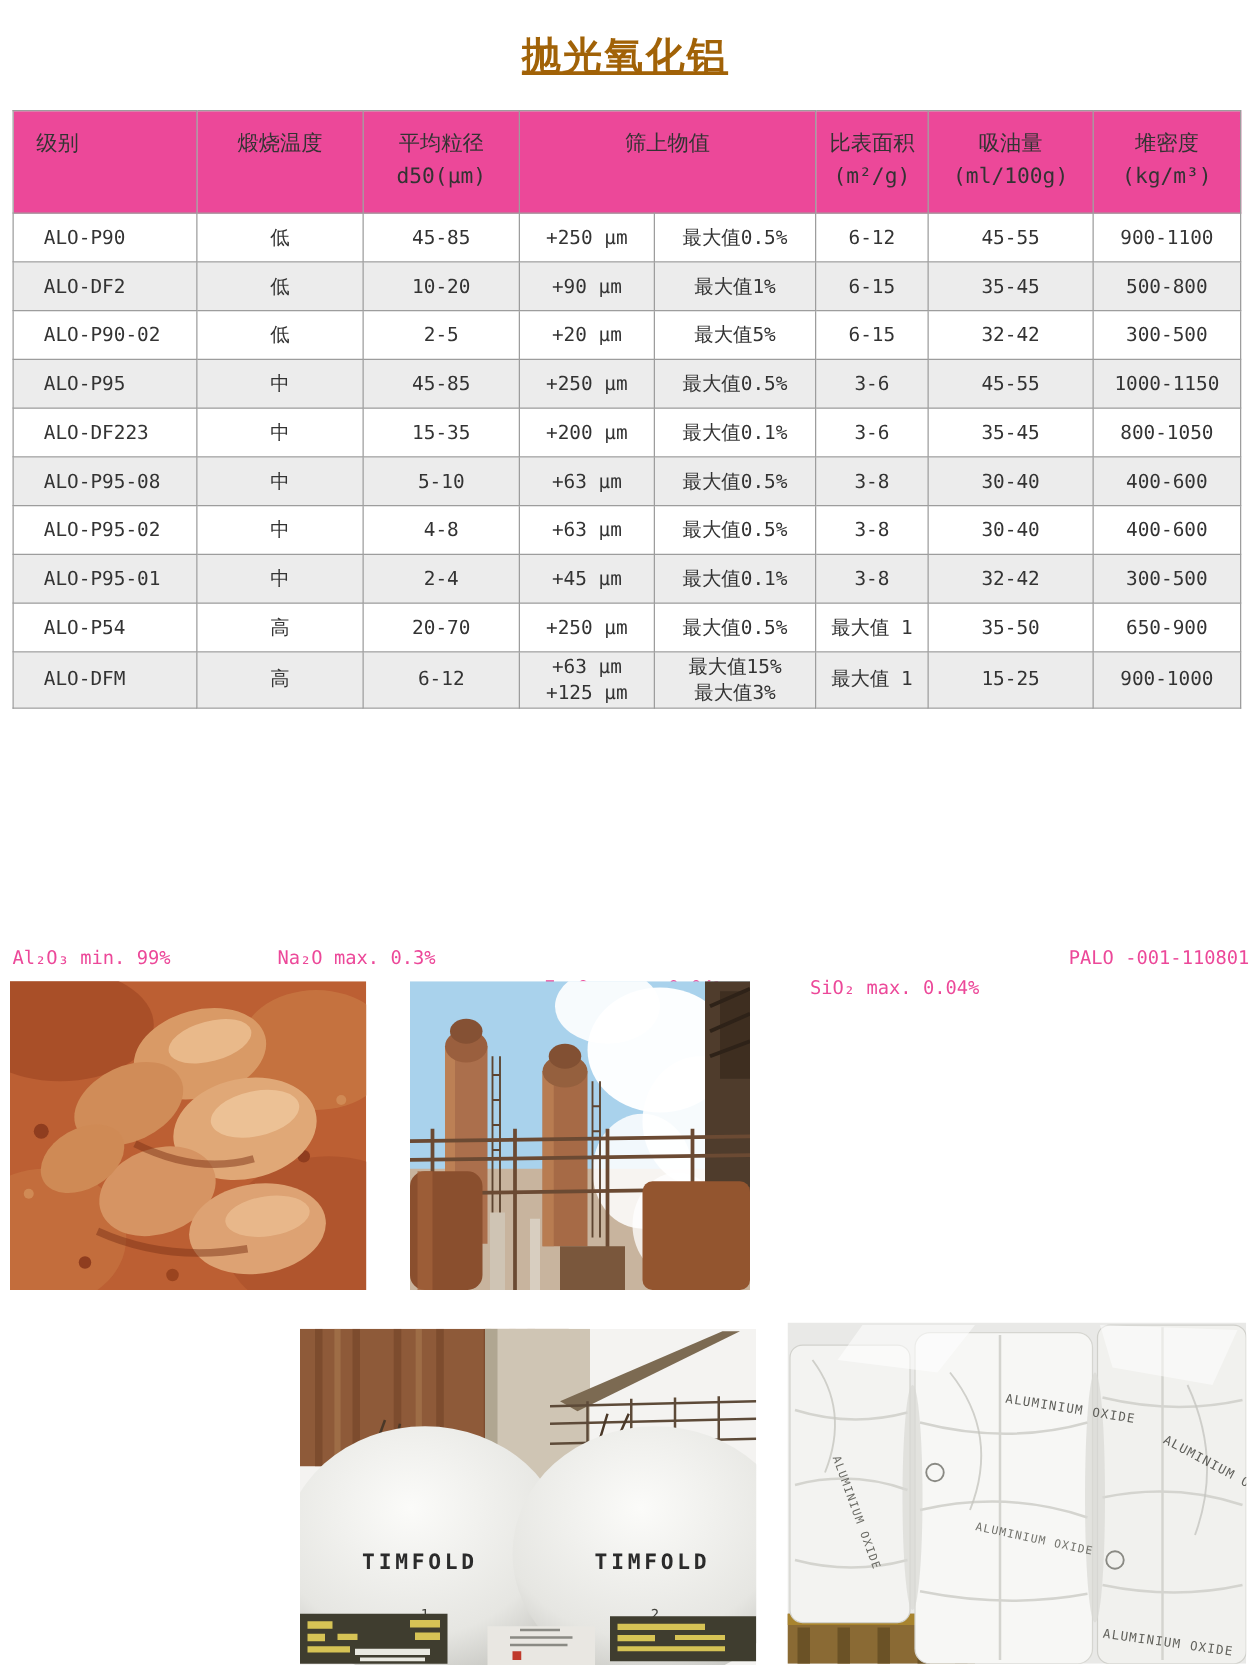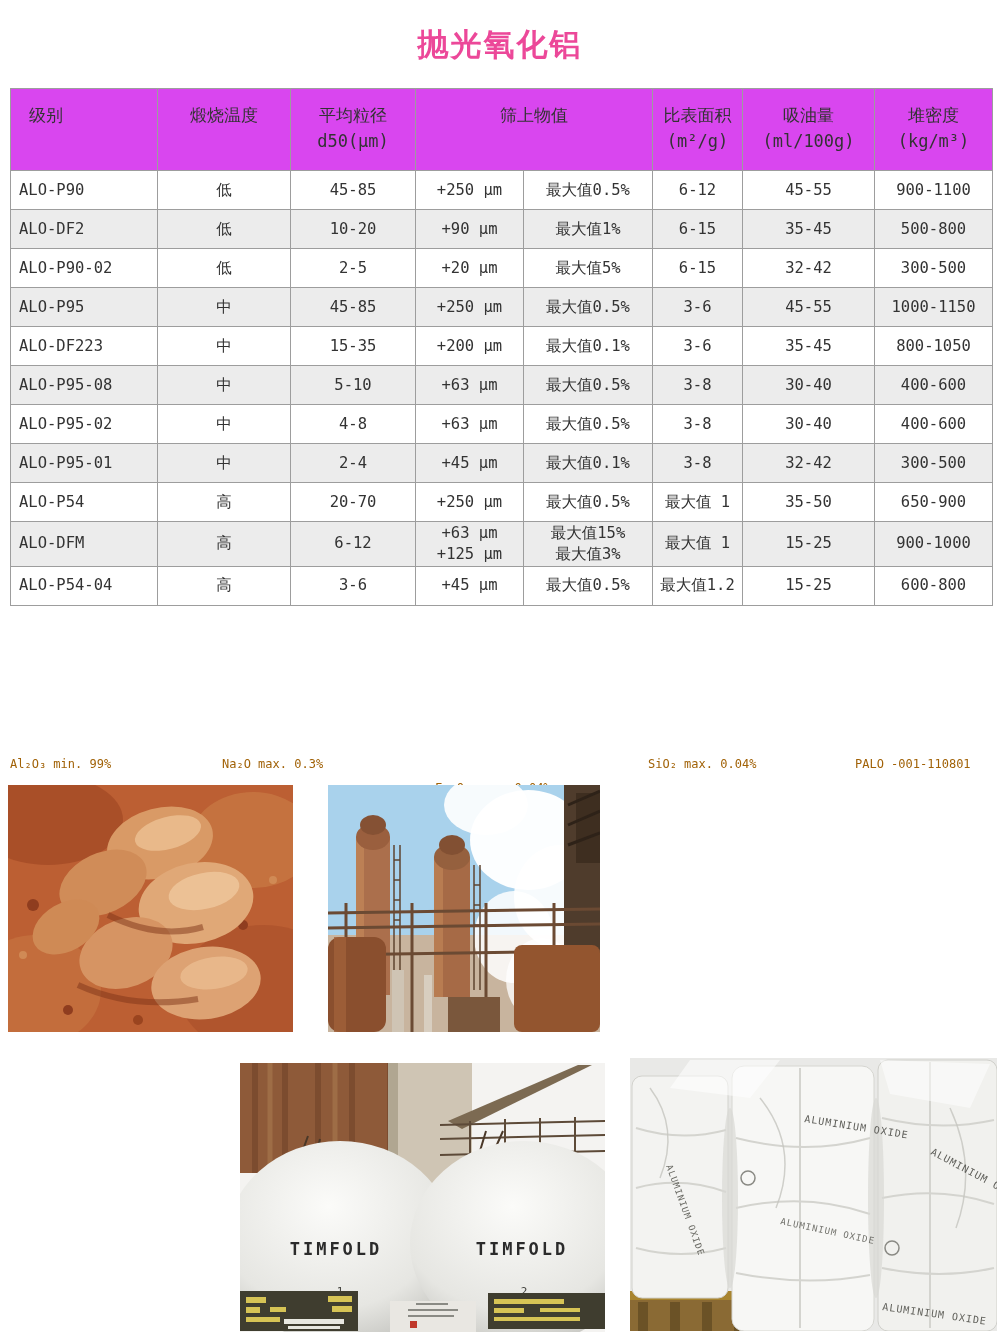--- a/index.html
+++ b/index.html
@@ -1,36 +1,36 @@
 <!DOCTYPE html>
 <html><head>
 <meta charset="utf-8">
 <style>
   html,body{margin:0;padding:0;background:#fff;}
   .page{position:relative;width:1000px;height:1336px;background:#ffffff;overflow:hidden;
         font-family:"DejaVu Sans","Liberation Sans",sans-serif;color:#333;}
   .title{position:absolute;left:0;right:0;top:24px;margin:0;text-align:center;
-         font-size:31px;font-weight:bold;color:#ec4899;letter-spacing:2px;}
+         font-size:31px;font-weight:bold;color:#a16207;letter-spacing:2px;text-decoration:underline;}
   table.spec{position:absolute;left:10px;top:88px;width:982px;border-collapse:collapse;
              table-layout:fixed;font-family:"DejaVu Sans Mono","DejaVu Sans",sans-serif;}
   table.spec th,table.spec td{border:1px solid #9d9d9d;color:#333;}
   table.spec thead tr{height:82px;}
-  table.spec thead th{background:#d946ef;font-weight:normal;font-size:17px;
+  table.spec thead th{background:#ec4899;font-weight:normal;font-size:17px;
                       vertical-align:top;padding-top:13px;text-align:center;line-height:1.55;margin-left:12px;}
   table.spec thead th.first{text-align:left;padding-left:18px;}
   table.spec tbody tr{height:39px;}
   table.spec tbody tr:nth-child(13){height:42px;}
   table.spec tbody tr:nth-child(14){height:52px;}
   table.spec tbody td{font-size:15.5px;text-align:center;background:#ffffff;
                       white-space:pre-line;line-height:1.35;}
   table.spec tbody tr:nth-child(even) td{background:#ececec;}
-  table.spec tbody td.cell-left{text-align:left;padding-left:8px;}
+  table.spec tbody td.cell-left{text-align:left;padding-left:24px;}
   .foot{position:absolute;top:757px;font-family:"DejaVu Sans Mono","DejaVu Sans",sans-serif;
-        font-size:12px;color:#a16207;white-space:nowrap;}
-  .f0{left:10px;} .f1{left:222px;} .f2{left:435px;margin-top:24px;} .f3{left:648px;} .f4{left:855px;}
+        font-size:15px;color:#ec4899;white-space:nowrap;}
+  .f0{left:10px;} .f1{left:222px;} .f2{left:435px;margin-top:24px;} .f3{left:648px;margin-top:24px;} .f4{left:855px;}
   .photo{position:absolute;display:block;}
   #photo-bauxite{left:8px;top:785px;}
   #photo-plant{left:328px;top:785px;}
   #photo-silos{left:240px;top:1063px;}
   #photo-bags{left:630px;top:1058px;}
   svg text{font-family:"DejaVu Sans Mono","DejaVu Sans",sans-serif;}
 </style>
 </head>
 <body>
 
@@ -173,30 +173,20 @@
           <td class="cell-left">ALO-DFM</td>
           <td>高</td>
           <td>6-12</td>
           <td>+63 μm
 +125 μm</td>
           <td>最大值15%
 最大值3%</td>
           <td>最大值 1</td>
           <td>15-25</td>
           <td>900-1000</td>
-        </tr>
-        <tr>
-          <td class="cell-left">ALO-P54-04</td>
-          <td>高</td>
-          <td>3-6</td>
-          <td>+45 μm</td>
-          <td>最大值0.5%</td>
-          <td>最大值1.2</td>
-          <td>15-25</td>
-          <td>600-800</td>
         </tr>
       </tbody>
   </table>
 
   <span class="foot f0">Al₂O₃ min. 99%</span>
   <span class="foot f1">Na₂O max. 0.3%</span>
   <span class="foot f2">Fe₂O₃ max. 0.04%</span>
   <span class="foot f3">SiO₂ max. 0.04%</span>
   <span class="foot f4">PALO -001-110801</span>
 

